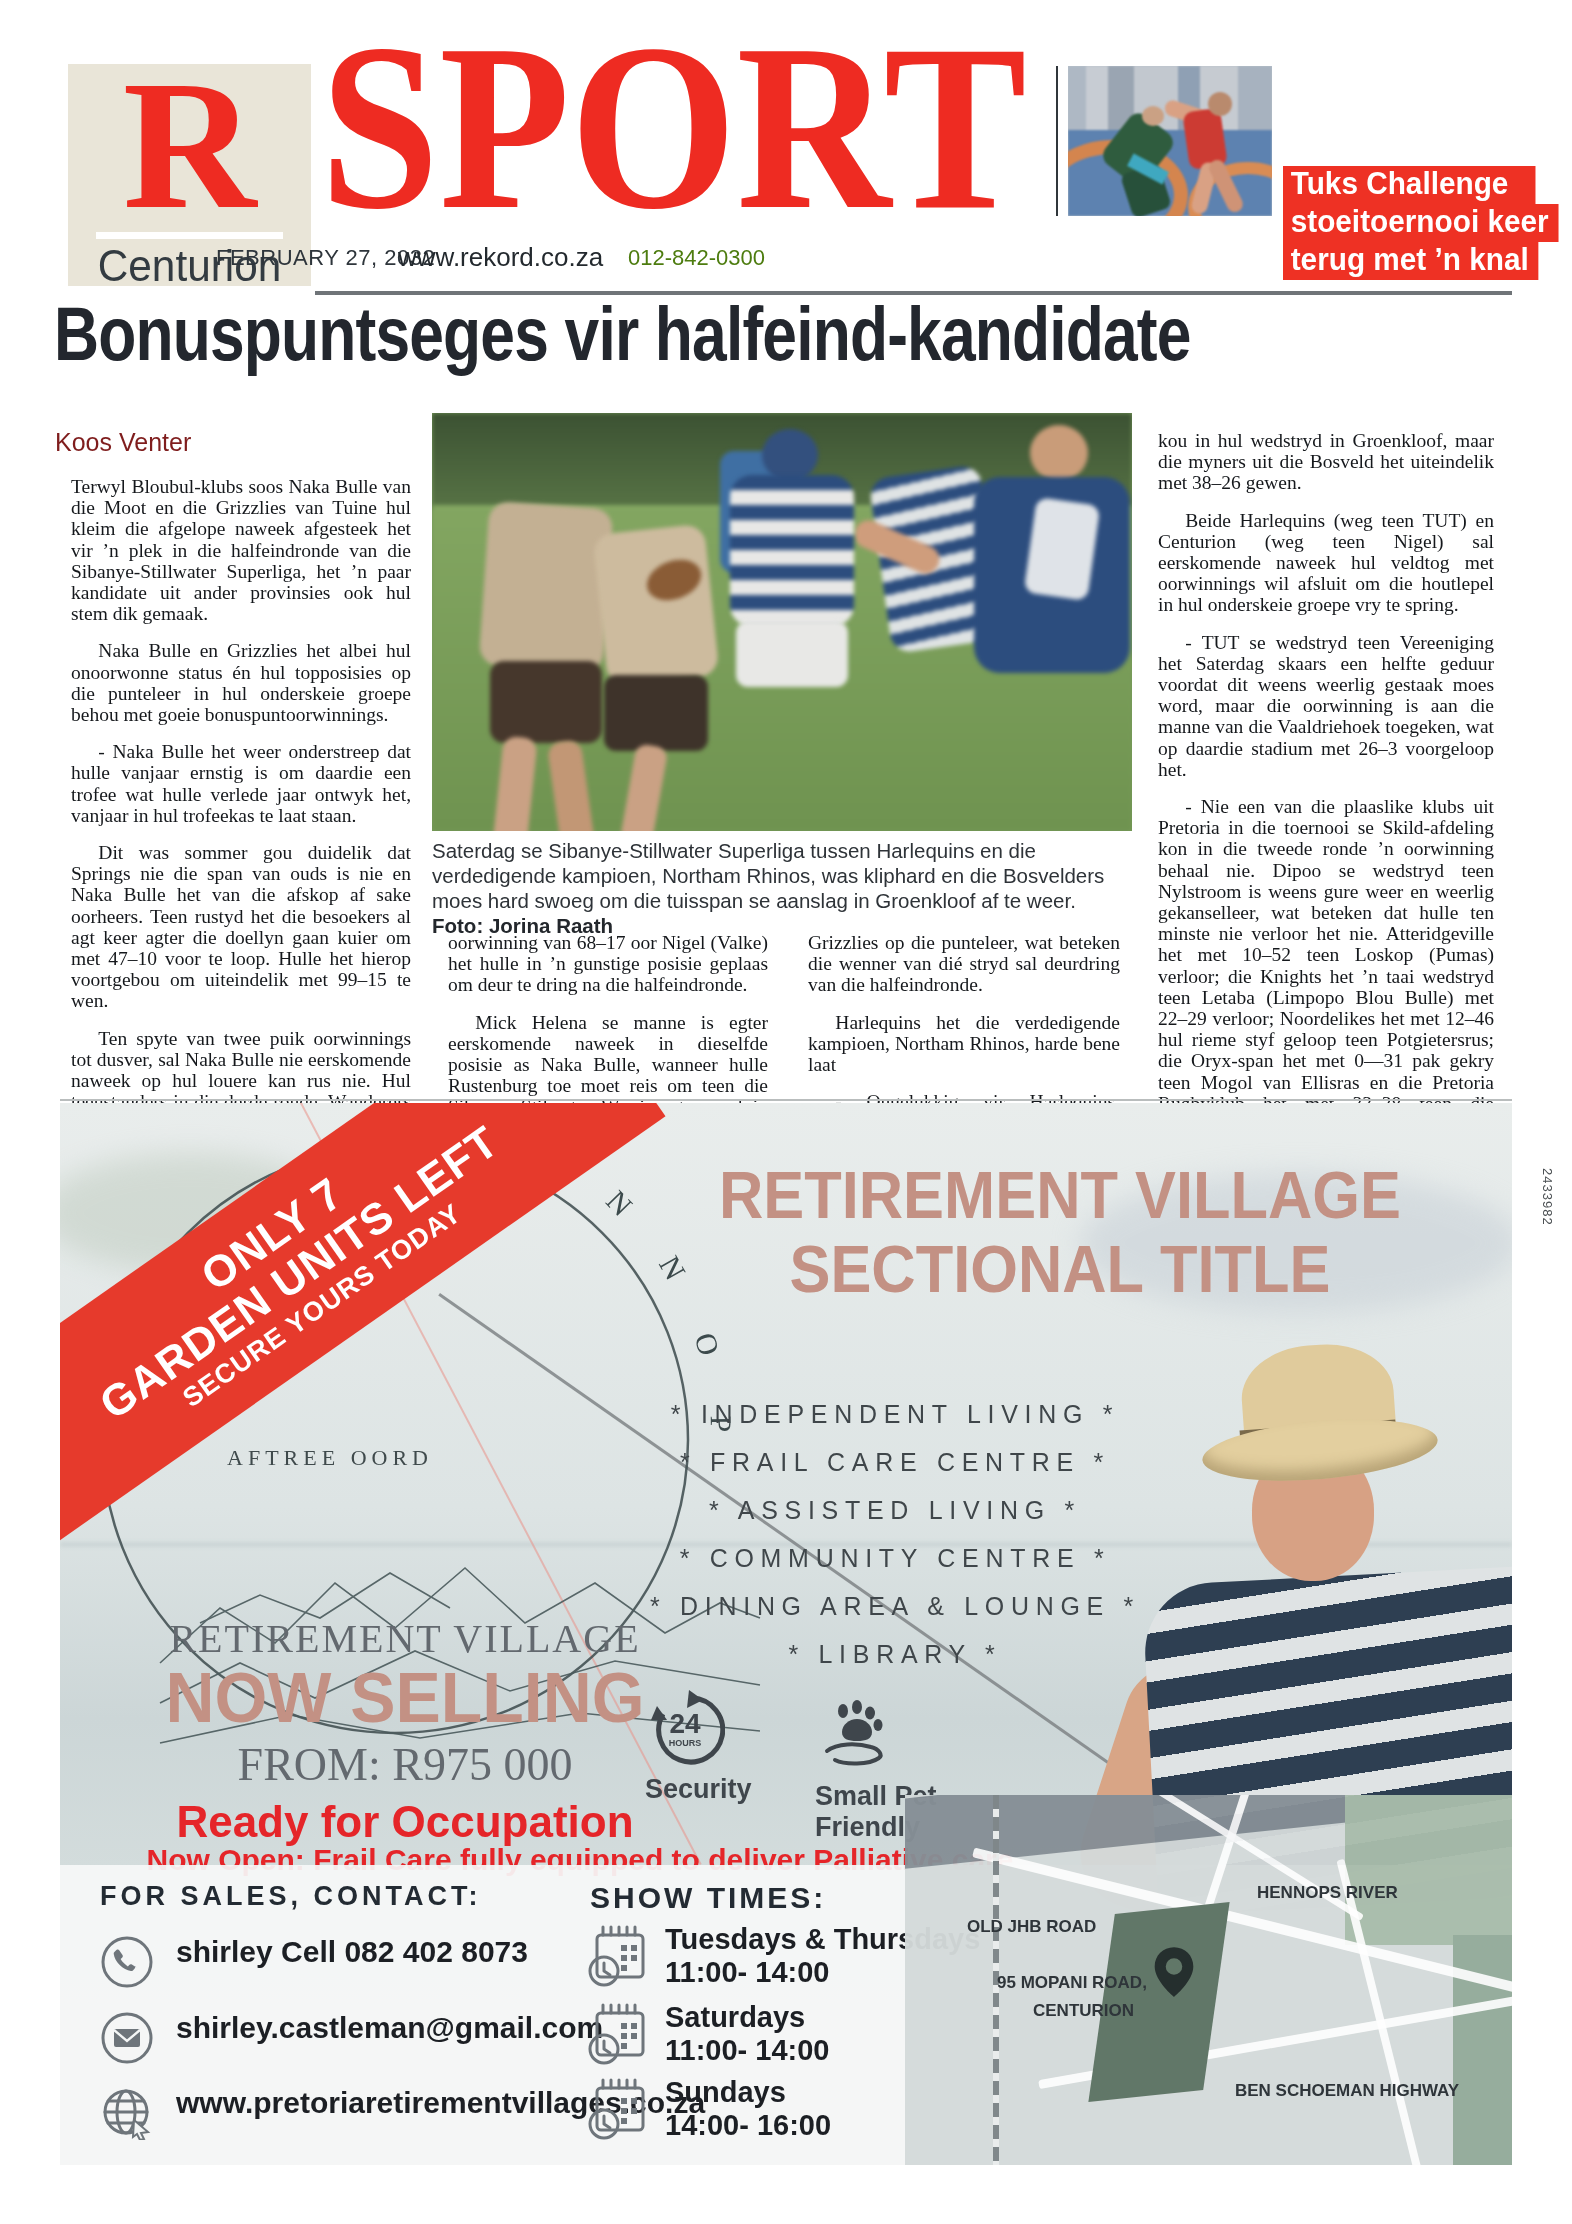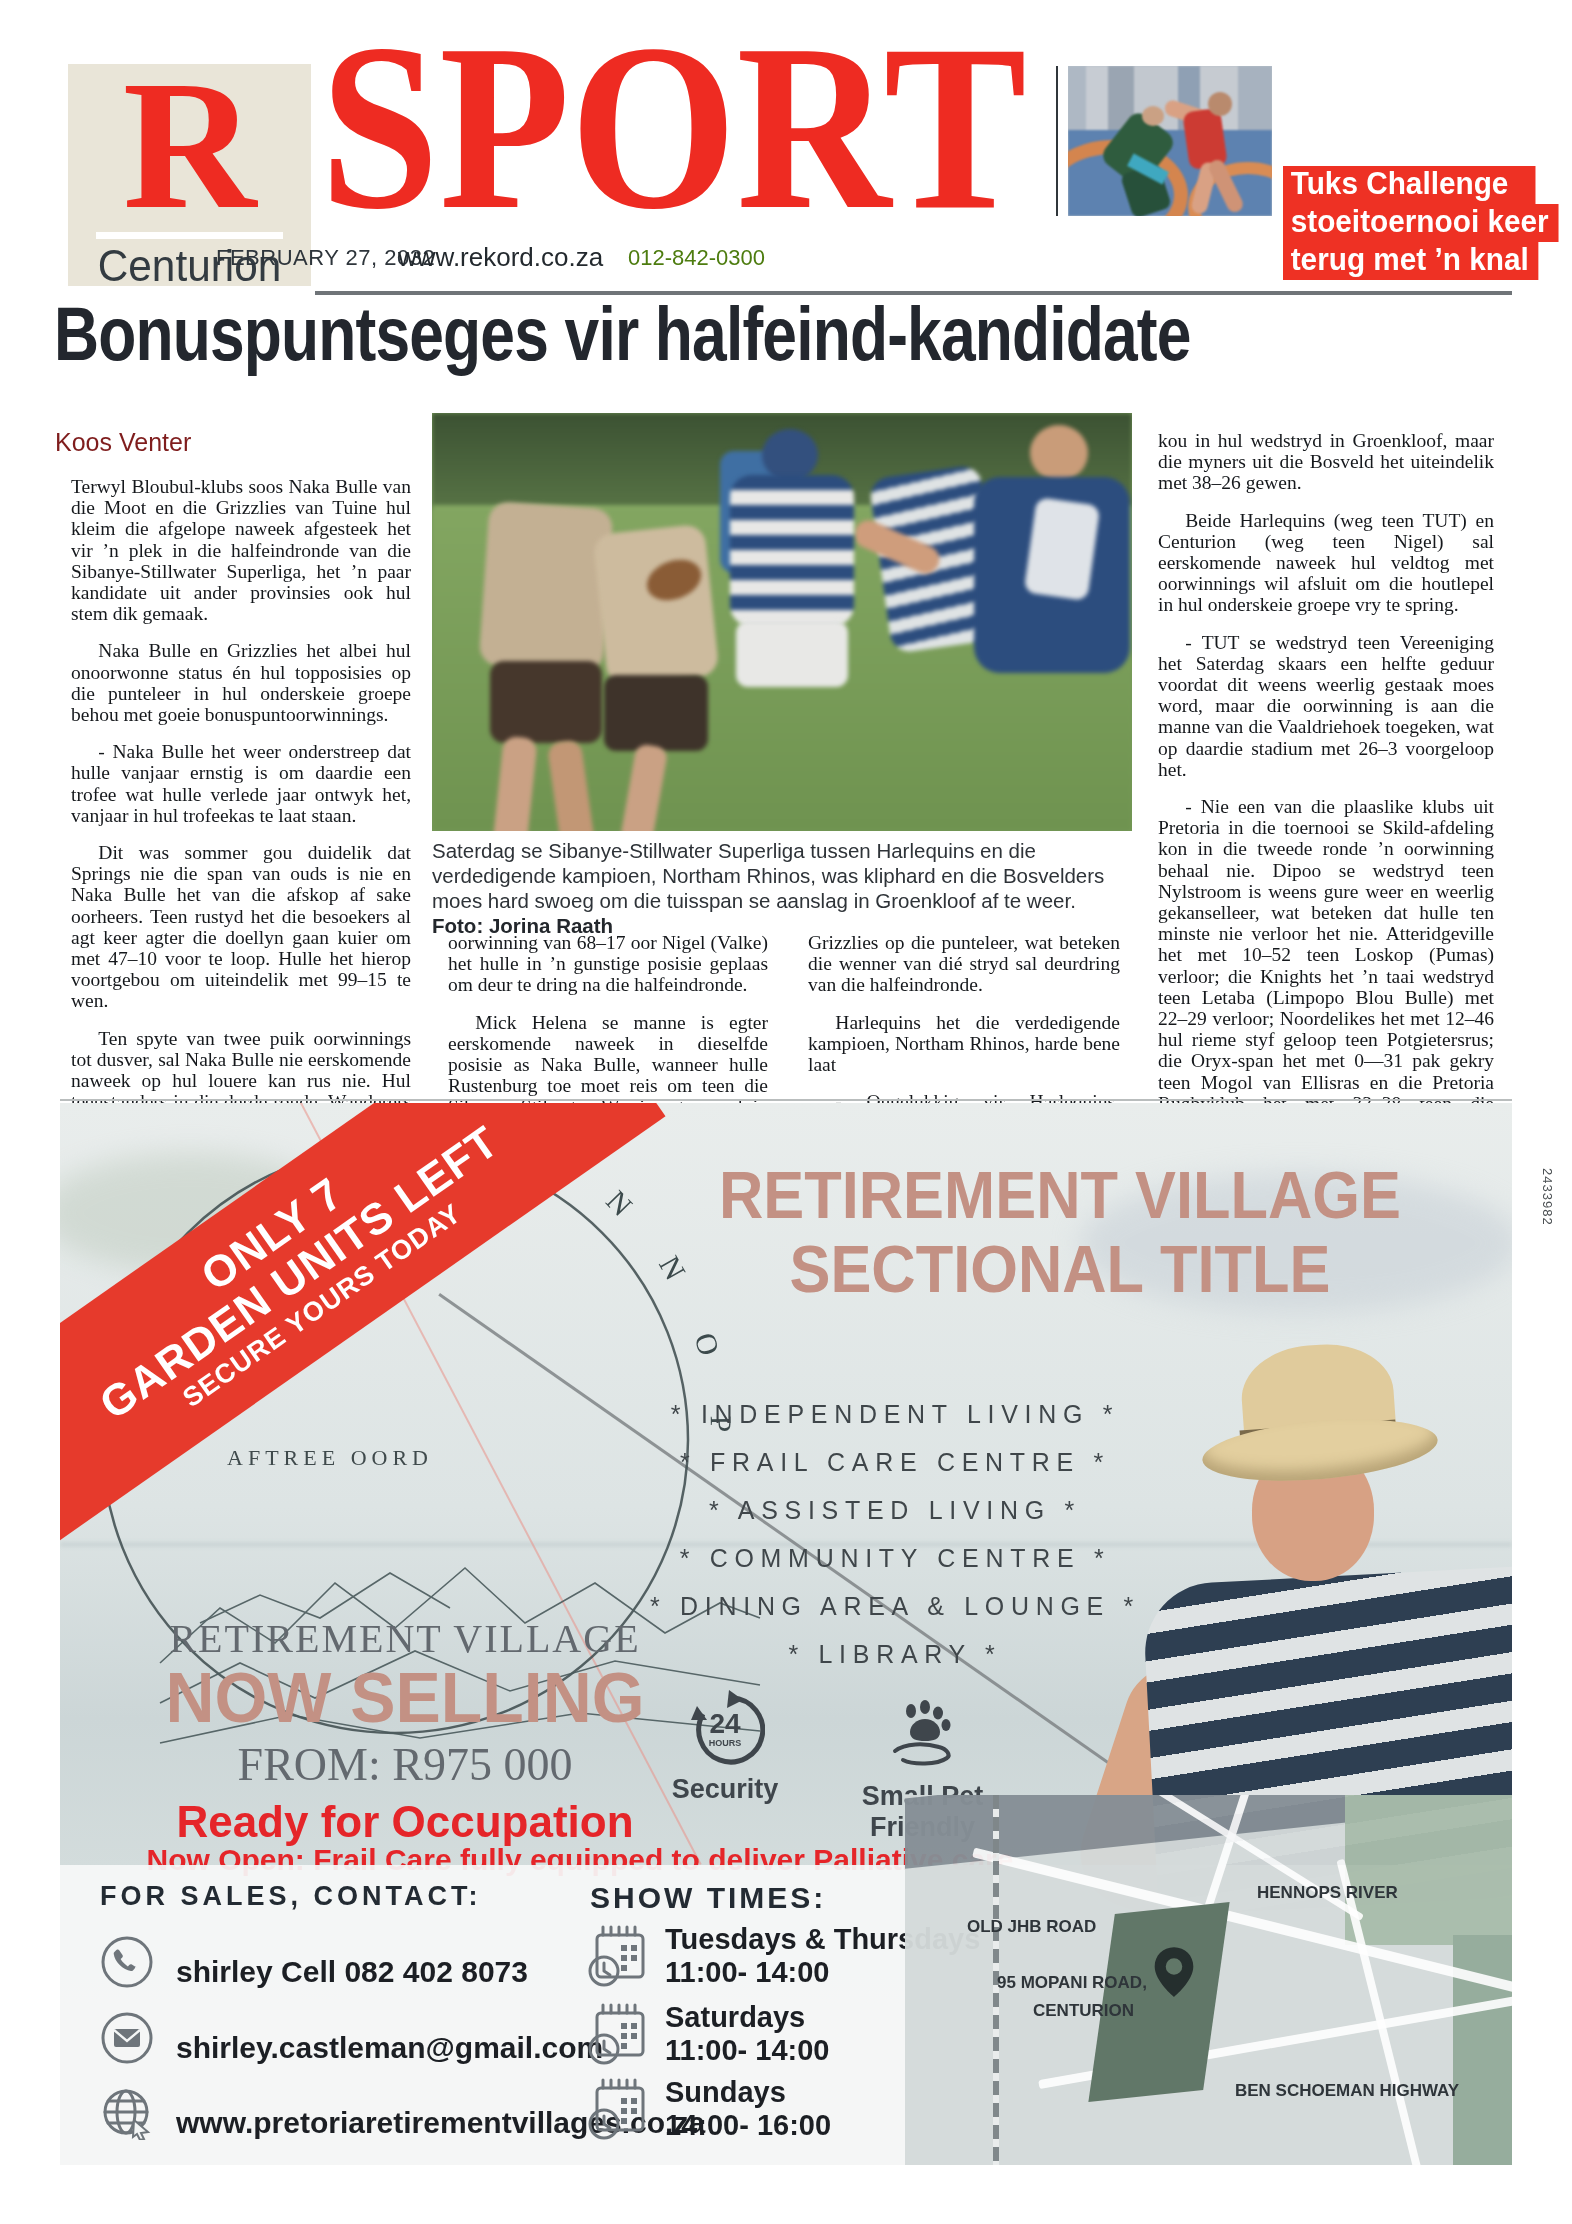--- a/index.html
+++ b/index.html
@@ -112,39 +112,39 @@
             font-size:26px;line-height:48px;letter-spacing:7px;white-space:nowrap}
   .features div{transform:scaleX(.96)}
 
   .sell{position:absolute;left:35px;top:512px;width:620px;text-align:center}
   .sell .kicker{font-family:"Liberation Serif",serif;font-size:40px;color:#63696f;letter-spacing:2px}
   .sell .big{font-size:70px;line-height:72px;font-weight:bold;color:#c39184;transform:scaleX(.97);white-space:nowrap}
   .sell .price{font-family:"Liberation Serif",serif;font-size:46px;color:#63696f;margin-top:4px}
   .sell .ready{font-size:44px;font-weight:bold;color:#e52529;margin-top:6px}
   .openline{position:absolute;left:70px;top:740px;width:900px;font-size:30px;font-weight:bold;color:#e52529;text-align:center;white-space:nowrap}
 
-  .badge{position:absolute;text-align:center;color:#3f464c}
+  .badge{position:absolute;color:#3f464c}
   .badge .lbl{font-size:27px;font-weight:bold;margin-top:2px}
   #badge-sec{left:585px;top:585px;width:160px}
   #badge-pet{left:755px;top:592px;width:215px}
 
   .hatman .shp{position:absolute}
   .hm-torso{left:1090px;top:472px;width:420px;height:330px;border-radius:70px 30px 0 0;
             background:repeating-linear-gradient(174deg,#2e3f52 0 27px,#dfe3e4 27px 48px);transform:rotate(-3deg)}
   .hm-arm{left:1042px;top:560px;width:120px;height:250px;background:#d8a586;border-radius:55px;transform:rotate(18deg)}
   .hm-head{left:1192px;top:342px;width:122px;height:136px;background:#d7a184;border-radius:48%}
   .hm-crown{left:1182px;top:242px;width:152px;height:110px;background:#e0cb9c;border-radius:46% 46% 18% 18%;transform:rotate(-4deg)}
   .hm-band{left:1180px;top:322px;width:156px;height:18px;background:#7a6a4a;transform:rotate(-4deg)}
   .hm-brim{left:1142px;top:318px;width:236px;height:58px;background:#e3cf9f;border-radius:50%;transform:rotate(-5deg);box-shadow:inset 0 -10px 14px rgba(120,100,60,.4)}
 
   .band{position:absolute;left:0;top:762px;width:1452px;height:300px;background:rgba(246,248,248,.93)}
 
   .contact{position:absolute;left:40px;top:778px;width:470px;color:#6e757b}
   .contact .hd{font-size:27px;font-weight:bold;color:#232b33;letter-spacing:4px}
-  .c-row{position:absolute;left:0;display:flex;align-items:flex-end;gap:22px;font-size:30px;font-weight:bold;white-space:nowrap}
+  .c-row{position:absolute;left:0;display:flex;align-items:flex-start;gap:22px;font-size:30px;font-weight:bold;white-space:nowrap}
   .c-row svg{flex:0 0 auto}
 
   .times{position:absolute;left:530px;top:778px;width:330px;color:#6e757b}
   .times .hd{font-size:30px;font-weight:bold;color:#232b33;letter-spacing:3px}
   .t-row{position:absolute;left:0;display:flex;gap:16px}
   .t-row .tx{font-size:29px;line-height:33px;font-weight:bold;white-space:nowrap}
 
   .map{position:absolute;left:845px;top:692px;width:607px;height:370px;background:#d4dada;overflow:hidden;opacity:.96}
   .map .shp{position:absolute}
   .mp-dark{left:-40px;top:-30px;width:720px;height:70px;background:#46525e;opacity:.55;transform:rotate(-6deg)}

